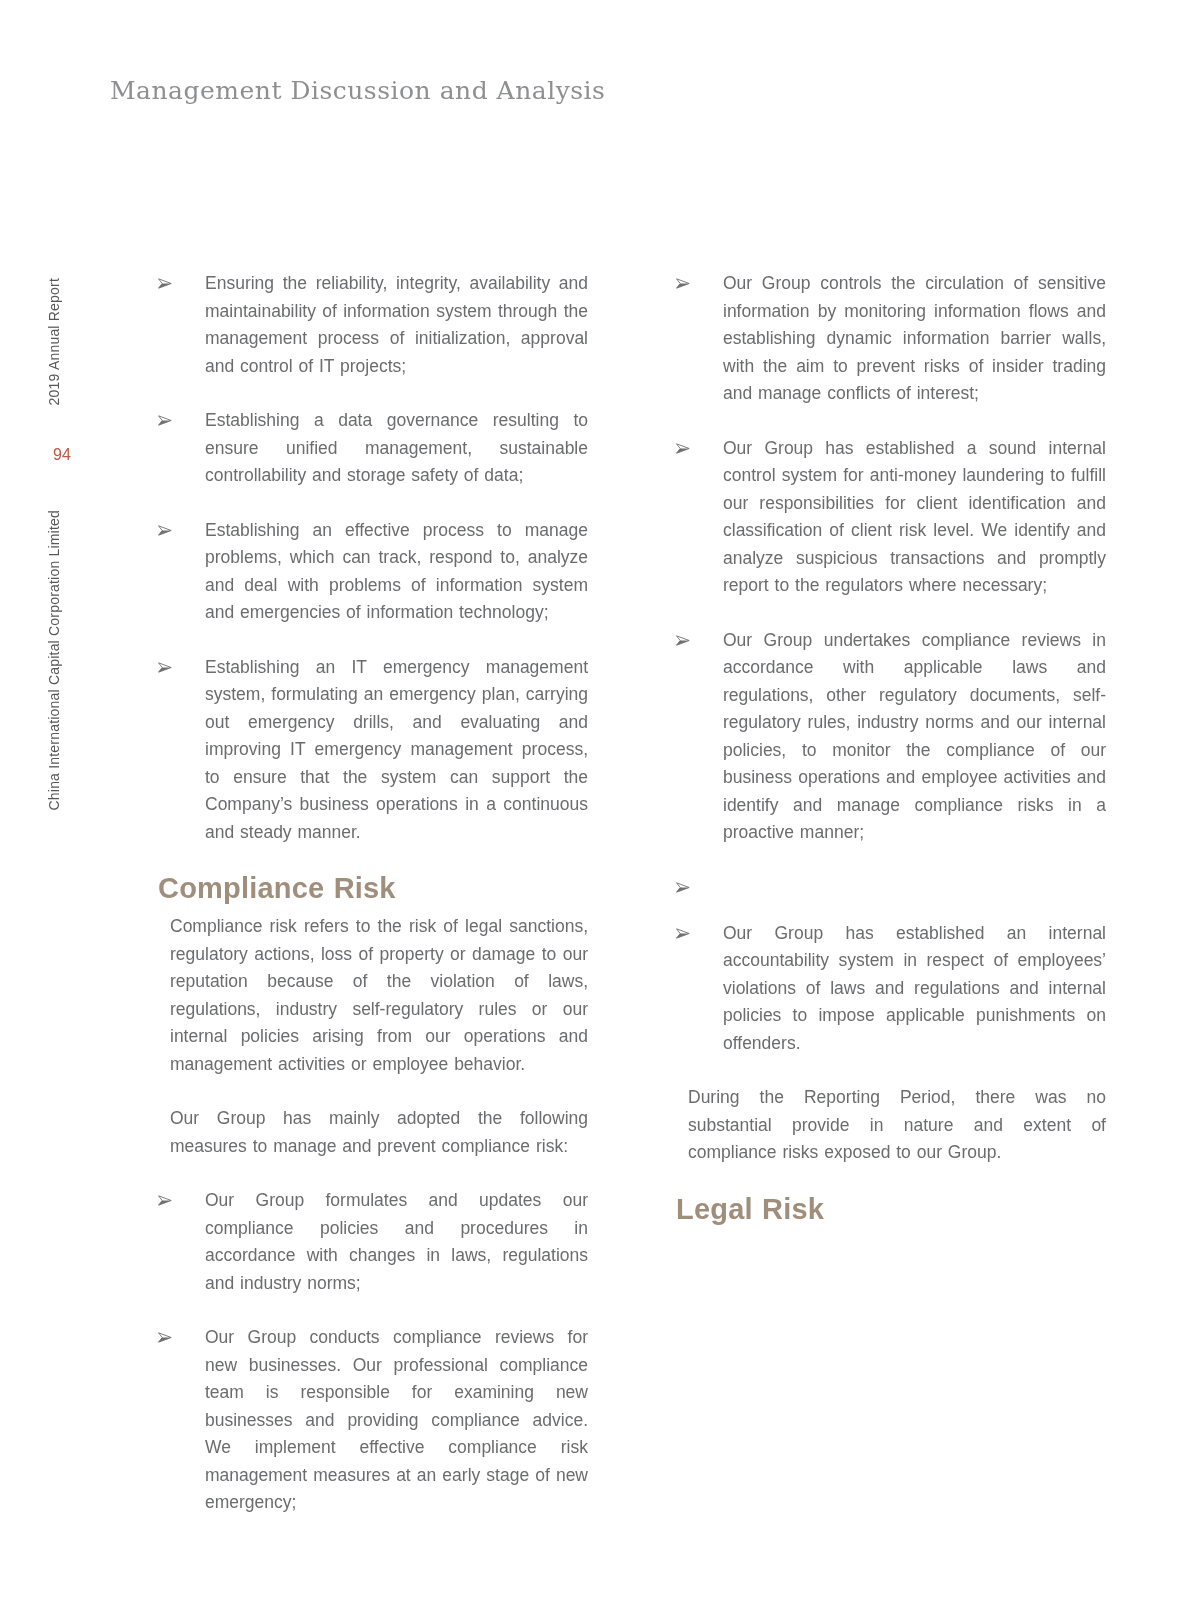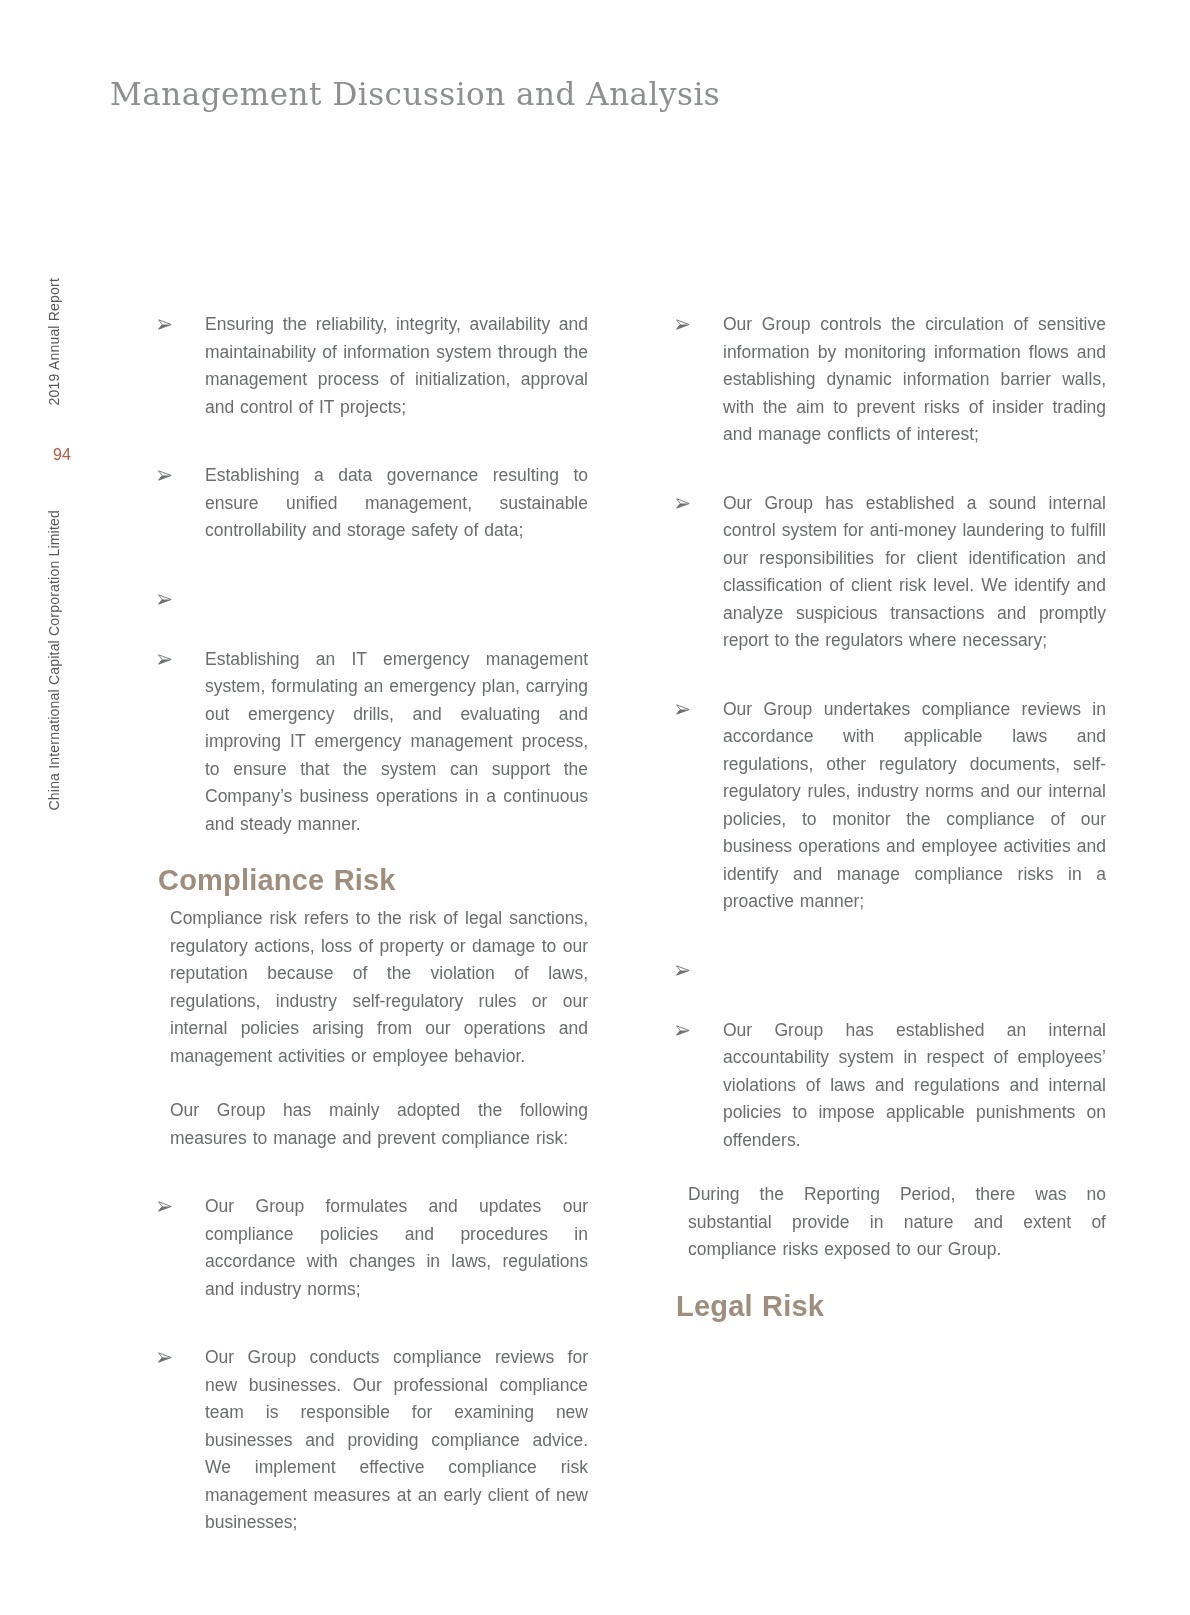--- a/index.html
+++ b/index.html
@@ -14,21 +14,21 @@
   .page{
     position:relative;
     width:1190px;height:1615px;
     background:#ffffff;
     font-family:"Liberation Sans",sans-serif;
     overflow:hidden;
   }
   .title{
     position:absolute;left:110px;top:76px;
     font-family:"DejaVu Serif",serif;
-    font-weight:400;font-size:31px;letter-spacing:0.5px;
+    font-weight:400;font-size:25px;letter-spacing:0.5px;
     color:var(--title);
   }
   
   .rail-vert{
     position:absolute;left:46px;
     writing-mode:vertical-rl;transform:rotate(180deg);
     font-size:14px;color:var(--rail);letter-spacing:0.2px;
     white-space:nowrap;
   }
   .rail-report{top:278px;}
@@ -46,21 +46,21 @@
   .col-left{left:158px;}
   .col-right{left:676px;}
   .col p{margin:0 0 27px 12px;}
   .bullet{display:flex;margin:0 0 27px 0;}
   .bullet .marker{
     flex:0 0 47px;color:#6f7072;
     padding-top:8px;
   }
   .bullet .marker svg{display:block;}
   .bullet .btext{flex:1 1 auto;margin:0;}
-  .bullet{margin-bottom:27px;margin-top:41px;}
+  .bullet{margin-bottom:27px;}
   h2.risk-heading{
     font-size:29px;font-weight:bold;color:var(--accent);
     letter-spacing:0.2px;
     margin:13px 0 10px 0;line-height:30px;
     text-align:left;
   }
 </style>
 </head>
 <body>
 
@@ -94,20 +94,21 @@
       <p class="btext">Establishing a data governance resulting to ensure unified management, sustainable controllability and storage safety of data;</p>
     </div>
 
     <div class="bullet">
       <span class="marker">
           <svg width="14" height="11" viewBox="0 0 14 11">
             <path d="M0.5,0.8 L13.2,5.5 L0.5,10.2 L4.2,5.5 Z" fill="none" stroke="currentColor" stroke-width="0.9"></path>
             <path d="M13.2,5.5 L0.5,10.2 L4.2,5.5 Z" fill="currentColor"></path>
           </svg>
         </span>
+      <p class="btext">Establishing an effective process to manage problems, which can track, respond to, analyze and deal with problems of information system and emergencies of information technology;</p>
     </div>
 
     <div class="bullet">
       <span class="marker">
           <svg width="14" height="11" viewBox="0 0 14 11">
             <path d="M0.5,0.8 L13.2,5.5 L0.5,10.2 L4.2,5.5 Z" fill="none" stroke="currentColor" stroke-width="0.9"></path>
             <path d="M13.2,5.5 L0.5,10.2 L4.2,5.5 Z" fill="currentColor"></path>
           </svg>
         </span>
       <p class="btext">Establishing an IT emergency management system, formulating an emergency plan, carrying out emergency drills, and evaluating and improving IT emergency management process, to ensure that the system can support the Company’s business operations in a continuous and steady manner.</p>
@@ -129,21 +130,21 @@
       <p class="btext">Our Group formulates and updates our compliance policies and procedures in accordance with changes in laws, regulations and industry norms;</p>
     </div>
 
     <div class="bullet">
       <span class="marker">
           <svg width="14" height="11" viewBox="0 0 14 11">
             <path d="M0.5,0.8 L13.2,5.5 L0.5,10.2 L4.2,5.5 Z" fill="none" stroke="currentColor" stroke-width="0.9"></path>
             <path d="M13.2,5.5 L0.5,10.2 L4.2,5.5 Z" fill="currentColor"></path>
           </svg>
         </span>
-      <p class="btext">Our Group conducts compliance reviews for new businesses. Our professional compliance team is responsible for examining new businesses and providing compliance advice. We implement effective compliance risk management measures at an early client of new businesses;</p>
+      <p class="btext">Our Group conducts compliance reviews for new businesses. Our professional compliance team is responsible for examining new businesses and providing compliance advice. We implement effective compliance risk management measures at an early stage of new emergency;</p>
     </div>
 
   </div>
 
   <div class="col col-right">
 
     <div class="bullet">
       <span class="marker">
           <svg width="14" height="11" viewBox="0 0 14 11">
             <path d="M0.5,0.8 L13.2,5.5 L0.5,10.2 L4.2,5.5 Z" fill="none" stroke="currentColor" stroke-width="0.9"></path>

